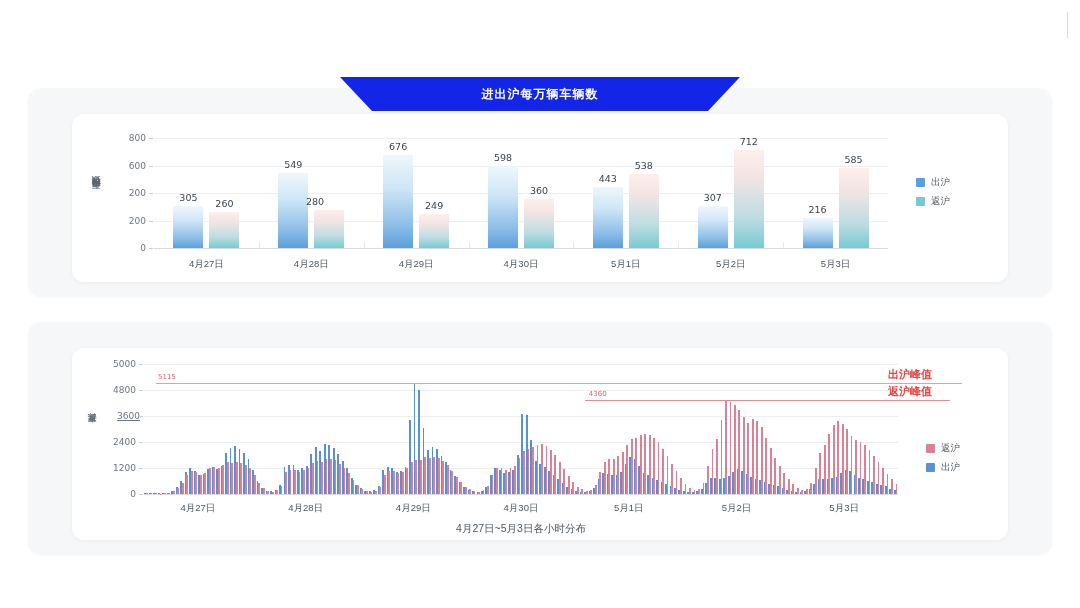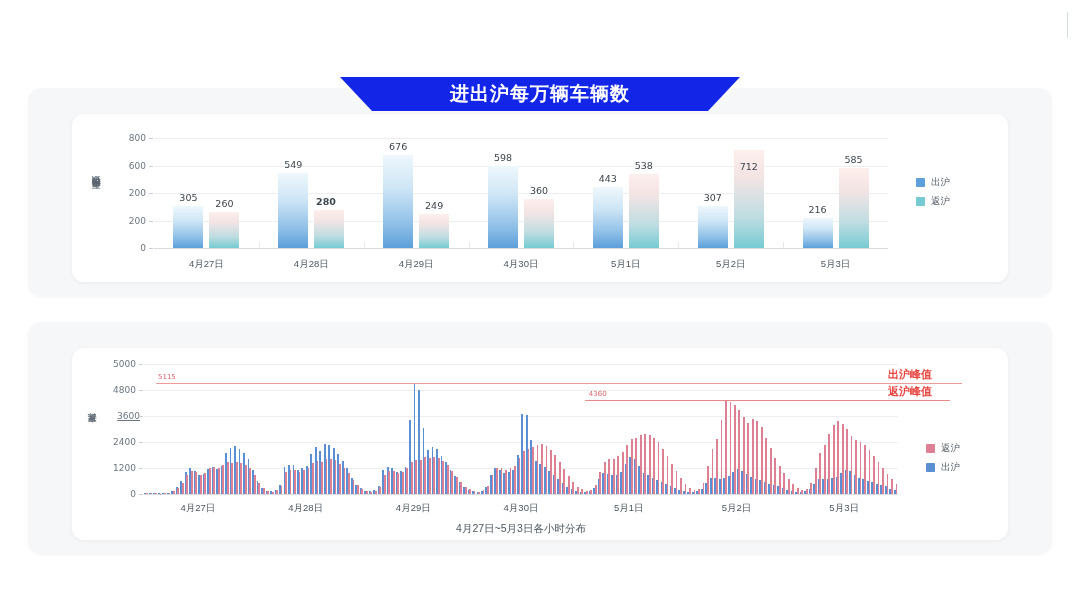--- a/index.html
+++ b/index.html
@@ -48,21 +48,21 @@
   
   .banner {
     position: absolute; left: 50%; transform: translateX(-50%);
     width: 400px; height: 34px;
     background: #1326e8;
     clip-path: polygon(0 0, 100% 0, 92% 100%, 8% 100%);
     display: flex; align-items: center; justify-content: center;
     z-index: 5;
   }
   .banner-text {
-    color: #ffffff; font-size: 19px; font-weight: 700; letter-spacing: 1px;
+    color: #ffffff; font-size: 12px; font-weight: 700; letter-spacing: 1px;
     font-family: "DejaVu Sans", "Liberation Sans", sans-serif;
   }
   #banner-1 { top: 77px; }
   #banner-2 { top: 311px; }
 
   
   .chart { position: absolute; }
   .ylabel {
     position: absolute;
     writing-mode: vertical-rl; transform: rotate(180deg);
@@ -150,21 +150,21 @@
           <div class="tickmark" style="left:77px;top:24px;"></div>
           <div class="bar1 out" style="left:101.42857142857144px;width:30px;height:41.9375px;bottom:34px;"></div>
           <div class="barlabel" style="left:116.42857142857144px;top:78.0625px;">305</div>
           <div class="bar1 back" style="left:137.42857142857144px;width:30px;height:35.75px;bottom:34px;"></div>
           <div class="barlabel" style="left:152.42857142857144px;top:84.25px;">260</div>
           <div class="xtick" style="left:134.42857142857144px;top:144px;">4月27日</div>
           <div class="xtick-sep" style="left:186.85714285714286px;top:128px;height:6px;"></div>
           <div class="bar1 out" style="left:206.28571428571428px;width:30px;height:75.4875px;bottom:34px;"></div>
           <div class="barlabel" style="left:221.28571428571428px;top:44.5125px;">549</div>
           <div class="bar1 back" style="left:242.28571428571428px;width:30px;height:38.5px;bottom:34px;"></div>
-          <div class="barlabel" style="left:254px;top:81.5px;font-weight:bold;">280</div>
+          <div class="barlabel" style="left:243px;top:81.5px;">280</div>
           <div class="xtick" style="left:239.28571428571428px;top:144px;">4月28日</div>
           <div class="xtick-sep" style="left:291.7142857142857px;top:128px;height:6px;"></div>
           <div class="bar1 out" style="left:311.14285714285717px;width:30px;height:92.95px;bottom:34px;"></div>
           <div class="barlabel" style="left:326.14285714285717px;top:27.049999999999997px;">676</div>
           <div class="bar1 back" style="left:347.14285714285717px;width:30px;height:34.237500000000004px;bottom:34px;"></div>
           <div class="barlabel" style="left:362.14285714285717px;top:85.76249999999999px;text-align:center;">249</div>
           <div class="xtick" style="left:344.14285714285717px;top:144px;">4月29日</div>
           <div class="xtick-sep" style="left:396.57142857142856px;top:128px;height:6px;"></div>
           <div class="bar1 out" style="left:416px;width:30px;height:82.22500000000001px;bottom:34px;"></div>
           <div class="barlabel" style="left:431px;top:37.77499999999999px;">598</div>
@@ -174,21 +174,21 @@
           <div class="xtick-sep" style="left:501.42857142857144px;top:128px;height:6px;"></div>
           <div class="bar1 out" style="left:520.8571428571429px;width:30px;height:60.912499999999994px;bottom:34px;"></div>
           <div class="barlabel" style="left:535.8571428571429px;top:59.087500000000006px;">443</div>
           <div class="bar1 back" style="left:556.8571428571429px;width:30px;height:73.975px;bottom:34px;"></div>
           <div class="barlabel" style="left:571.8571428571429px;top:46.025000000000006px;">538</div>
           <div class="xtick" style="left:553.8571428571429px;top:144px;">5月1日</div>
           <div class="xtick-sep" style="left:606.2857142857143px;top:128px;height:6px;"></div>
           <div class="bar1 out" style="left:625.7142857142858px;width:30px;height:42.2125px;bottom:34px;"></div>
           <div class="barlabel" style="left:640.7142857142858px;top:77.7875px;">307</div>
           <div class="bar1 back" style="left:661.7142857142858px;width:30px;height:97.9px;bottom:34px;"></div>
-          <div class="barlabel" style="left:676.7142857142858px;top:22.099999999999994px;margin-top:25px;">712</div>
+          <div class="barlabel" style="left:676.7142857142858px;top:22.099999999999994px;">712</div>
           <div class="xtick" style="left:658.7142857142858px;top:144px;">5月2日</div>
           <div class="xtick-sep" style="left:711.1428571428571px;top:128px;height:6px;"></div>
           <div class="bar1 out" style="left:730.5714285714286px;width:30px;height:29.700000000000003px;bottom:34px;"></div>
           <div class="barlabel" style="left:745.5714285714286px;top:90.3px;">216</div>
           <div class="bar1 back" style="left:766.5714285714286px;width:30px;height:80.4375px;bottom:34px;"></div>
           <div class="barlabel" style="left:781.5714285714286px;top:39.5625px;">585</div>
           <div class="xtick" style="left:763.5714285714286px;top:144px;">5月3日</div>
           <div class="legend" style="left:844px;top:62px;">
             <div class="legend-item">
               <span class="legend-sw" style="background:#5c9fda;"></span>

